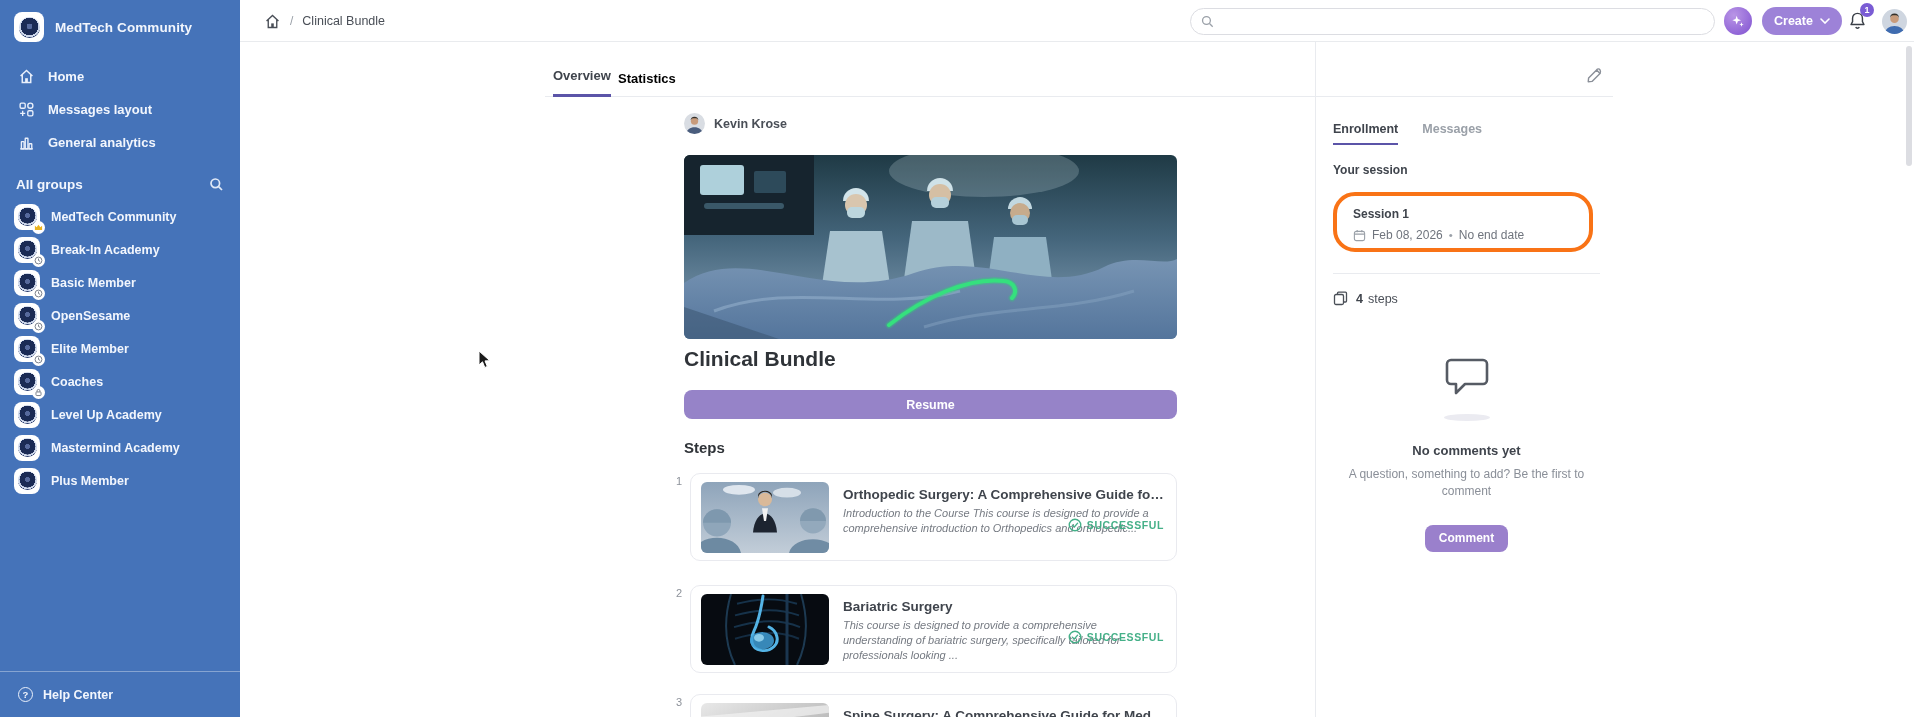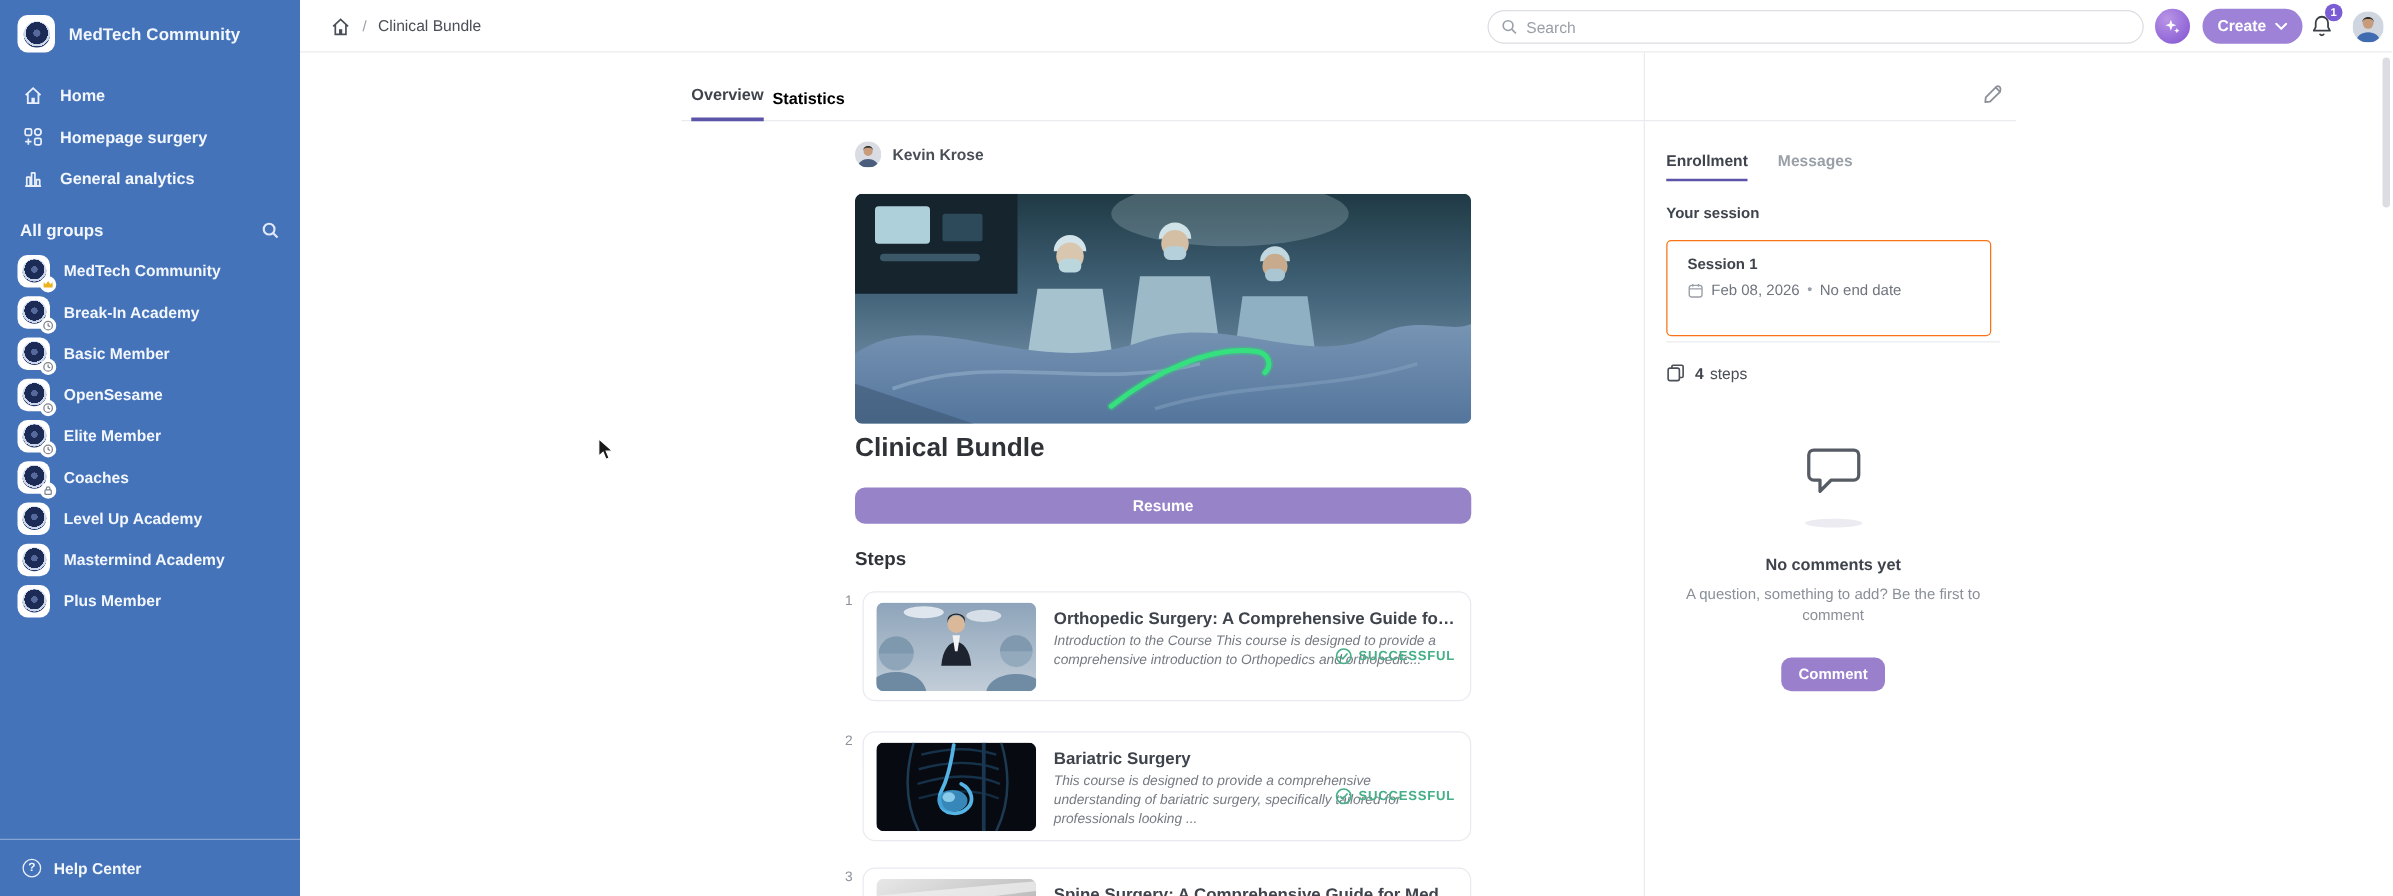--- a/index.html
+++ b/index.html
@@ -106,22 +106,22 @@
   .status-txt { font-size:10.5px; font-weight:bold; color:#45b088; letter-spacing:.6px; }
 
   
   .vdivider { position:absolute; left:770px; top:0; bottom:0; width:1px; background:#e9ebef; }
   .panel { position:absolute; left:788px; top:0; width:267px; height:675px; }
   .ptabs { position:absolute; left:0; top:80px; display:flex; gap:24px; }
   .ptab { font-size:12.5px; font-weight:bold; cursor:pointer; padding-bottom:7px; }
   .ptab.active { color:#3f444c; border-bottom:2px solid #5b54a8; }
   .ptab.idle { color:#9aa0a8; }
   .psection { position:absolute; left:0; top:121px; font-size:12px; font-weight:bold; color:#3f444c; }
-  .scard { position:absolute; left:0; top:150px; width:260px; height:77px; border:1px solid #f97316;
-    border-radius:4px; padding:11px 16px; cursor:pointer; background:#fff; }
+  .scard { position:absolute; left:0; top:150px; width:260px; height:60px; border:4px solid #f97316;
+    border-radius:22px; padding:11px 16px; cursor:pointer; background:#fff; }
   .scard-title { font-size:12px; font-weight:bold; color:#3f444c; }
   .scard-row { display:flex; align-items:center; gap:6px; margin-top:7px; }
   .scard-row svg { width:13px; height:13px; stroke:#9aa0a8; flex:none; }
   .scard-date, .scard-end { font-size:12px; color:#6f747d; }
   .scard-dot { font-size:11.5px; color:#9aa0a8; }
   .phr { position:absolute; left:0; top:231px; width:267px; height:1px; background:#e9ebef; }
   .pcount { position:absolute; left:0; top:249px; display:flex; align-items:center; gap:8px; }
   .pcount svg { width:15px; height:15px; stroke:#4a4f57; flex:none; }
   .pcount-num { font-size:12.5px; font-weight:bold; color:#3f444c; }
   .pcount-suffix { font-size:12.5px; color:#4a4f57; margin-left:-3px; }
@@ -163,21 +163,21 @@
       </div>
       <div class="nav-item">
         <span class="nav-ic">
           <svg viewBox="0 0 20 20" fill="none" stroke-width="1.6">
               <rect x="2.5" y="2.5" width="6" height="6" rx="1.5"></rect>
               <rect x="11.5" y="2.5" width="6" height="6" rx="3"></rect>
               <rect x="11.5" y="11.5" width="6" height="6" rx="1.5"></rect>
               <path d="M5.5 11.5 v6 M2.5 14.5 h6"></path>
             </svg>
         </span>
-        <span>Homepage surgery</span>
+        <span>Messages layout</span>
       </div>
       <div class="nav-item">
         <span class="nav-ic">
           <svg viewBox="0 0 20 20" fill="none" stroke-width="1.6">
               <path d="M2.5 17.5 h15"></path>
               <rect x="4" y="9" width="3.2" height="8.5" rx="0.5"></rect>
               <rect x="8.5" y="5" width="3.2" height="12.5" rx="0.5"></rect>
               <rect x="13" y="11.5" width="3.2" height="6" rx="0.5"></rect>
             </svg>
         </span>
@@ -303,21 +303,20 @@
       </span>
       <span class="crumb-sep">/</span>
       <span class="crumb-label">Clinical Bundle</span>
     </div>
 
     <div class="searchbox">
       <svg viewBox="0 0 15 15" fill="none" stroke-width="1.5">
           <circle cx="6.3" cy="6.3" r="4.5"></circle>
           <path d="M9.8 9.8 L13.5 13.5"></path>
         </svg>
-      <input type="text" placeholder="Search" style="">
     </div>
 
     <button class="ai-btn">
       <svg viewBox="0 0 16 16">
           <path d="M6.5 2 L7.8 5.8 L11.5 7 L7.8 8.2 L6.5 12 L5.2 8.2 L1.5 7 L5.2 5.8 Z"></path>
           <path d="M12 9.5 L12.7 11.3 L14.5 12 L12.7 12.7 L12 14.5 L11.3 12.7 L9.5 12 L11.3 11.3 Z"></path>
         </svg>
     </button>
 
     <button class="create-btn">

